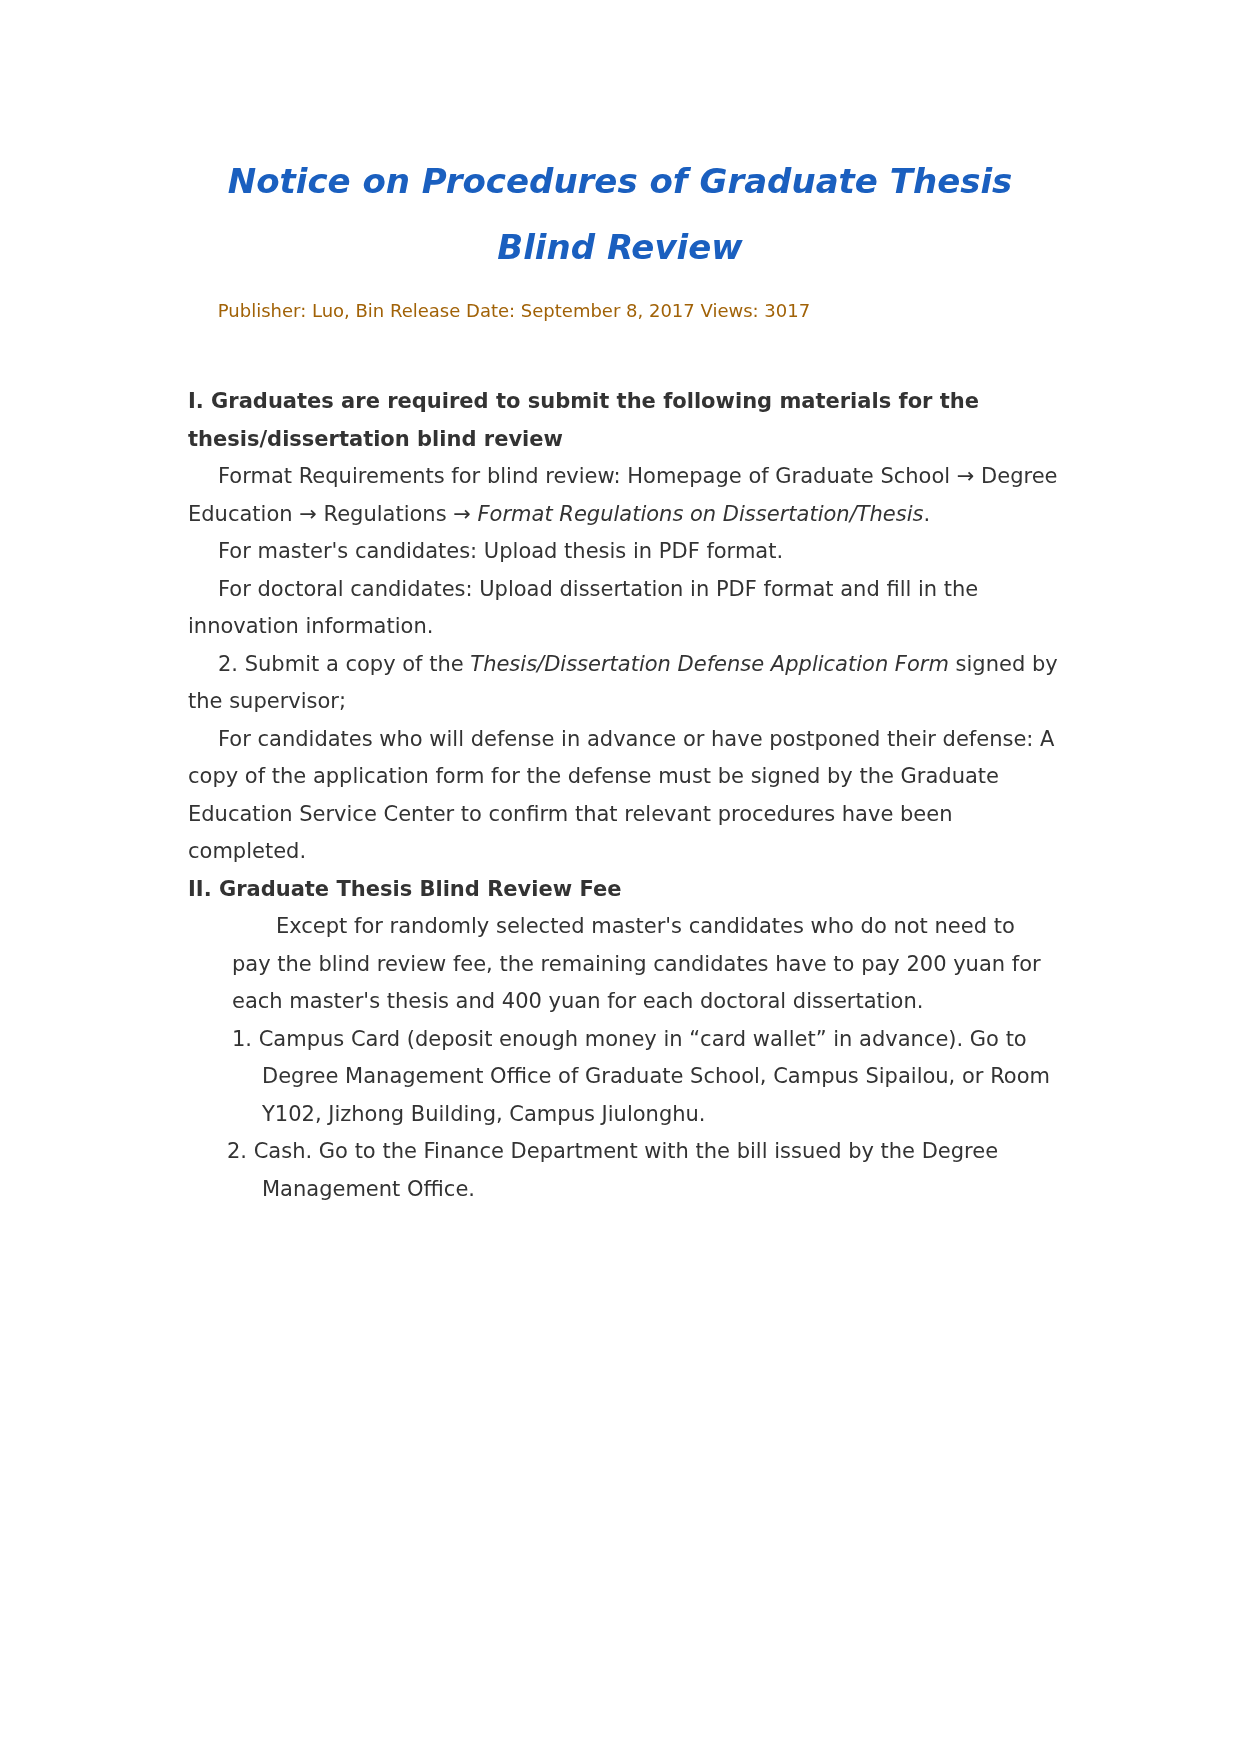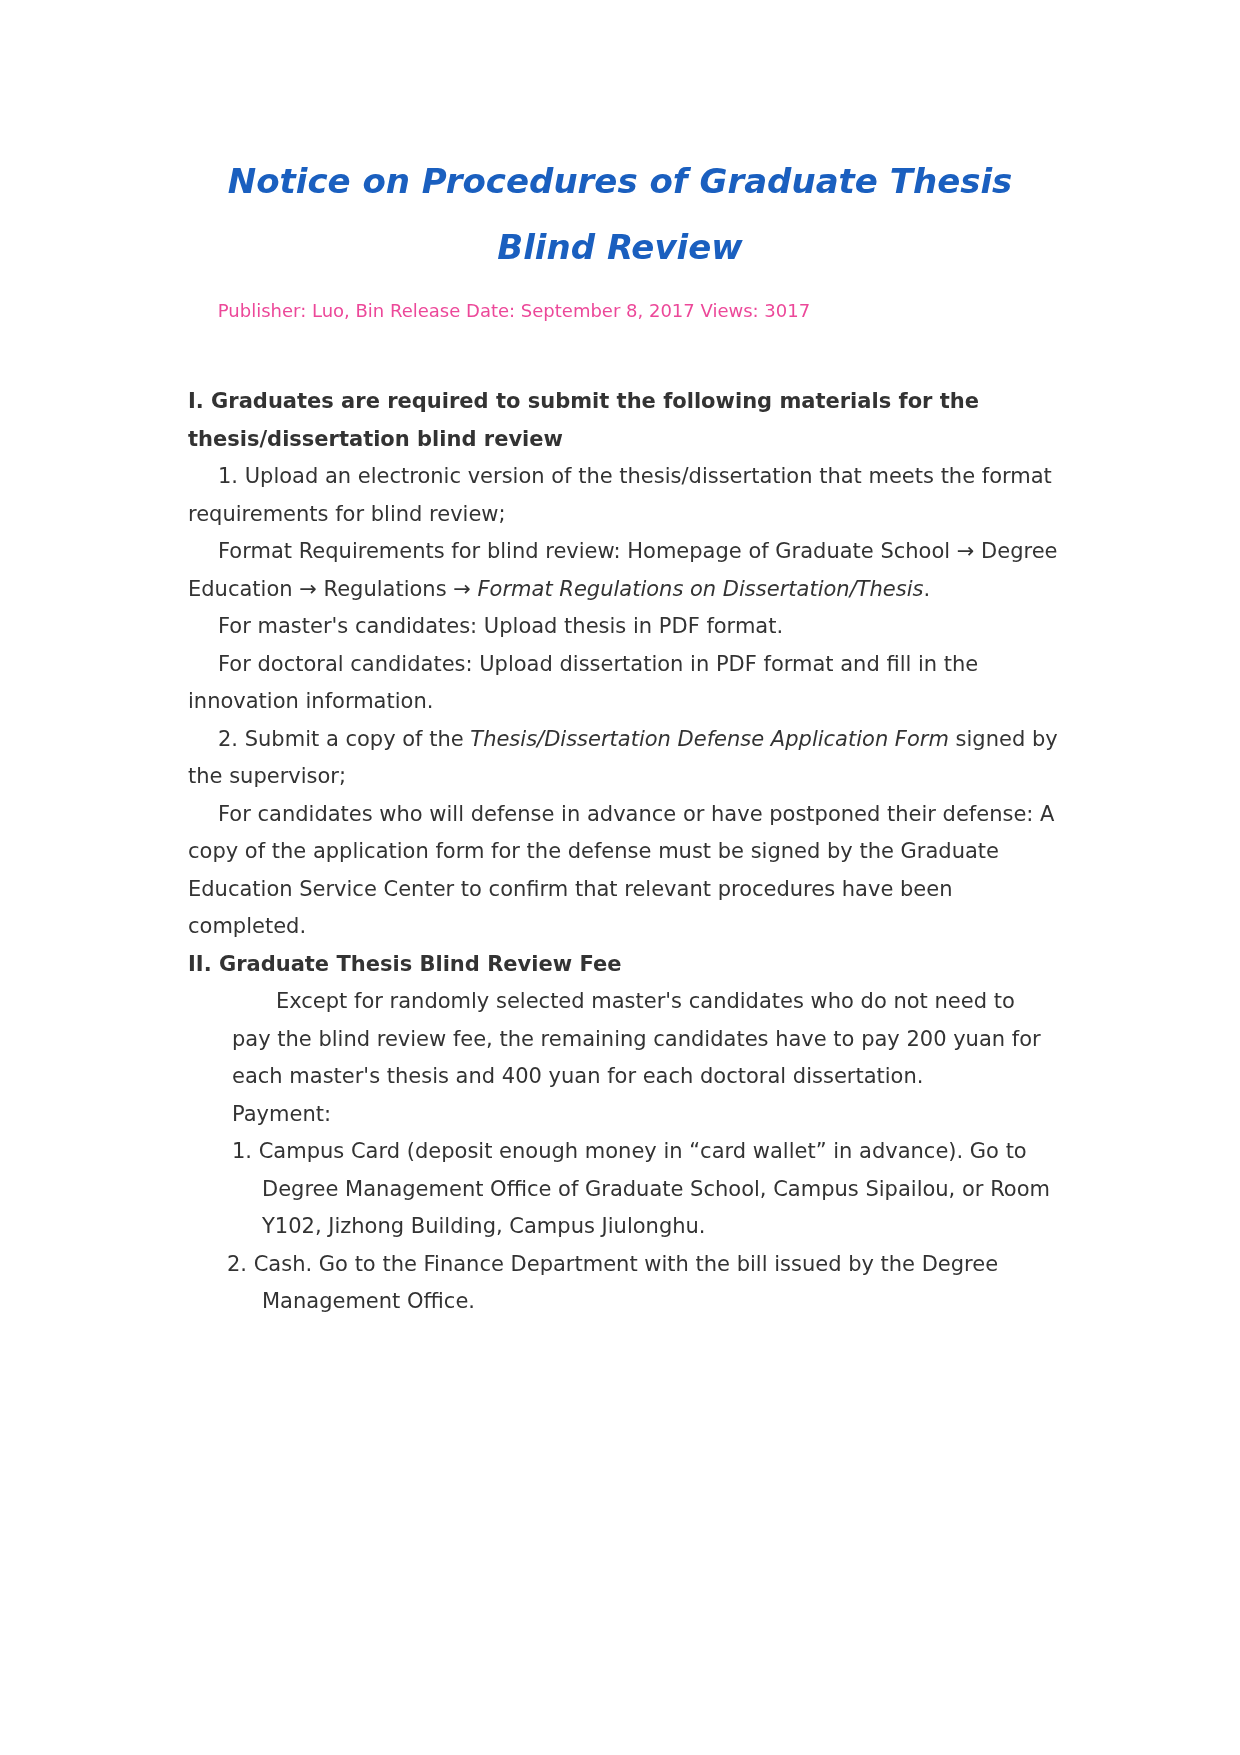--- a/index.html
+++ b/index.html
@@ -1,18 +1,18 @@
 <!DOCTYPE html>
 <html><head>
 <meta charset="utf-8">
 <style>
   html, body { margin: 0; padding: 0; background: #ffffff; }
   body { width: 1240px; height: 1755px; position: relative; overflow: hidden; font-family: "DejaVu Sans", sans-serif; color: #333333; }
   .title { position: absolute; left: 0; width: 1240px; text-align: center; color: #1a5fbf; font-weight: bold; font-style: italic; font-size: 34px; line-height: 66px; top: 148px; }
-  .meta { position: absolute; left: 0; width: 1028px; text-align: center; top: 300px; font-size: 18px; color: #ec4899; }
+  .meta { position: absolute; left: 0; width: 1028px; text-align: center; top: 300px; font-size: 18px; color: #a16207; }
   .content { position: absolute; left: 188px; width: 870px; top: 383px; font-size: 21px; line-height: 37.5px; }
   .h { font-weight: bold; }
   .p { margin: 0; }
   .ind1 { text-indent: 30px; }
   .ind2 { padding-left: 103px; text-indent: -81px; }
   .ind3 { text-indent: 44px; margin-left: 44px; }
   .pay { padding-left: 44px; }
   .li { padding-left: 74px; text-indent: -30px; }
   .li2 { padding-left: 74px; text-indent: -35px; }
   em { font-style: italic; }
@@ -22,26 +22,24 @@
 
 <div class="title">
   <div>Notice on Procedures of Graduate Thesis</div>
   <div>Blind Review</div>
 </div>
 
 <div class="meta">Publisher: Luo, Bin Release Date: September 8, 2017 Views: 3017</div>
 
 <div class="content">
   <p class="p h">I. Graduates are required to submit the following materials for the thesis/dissertation blind review</p>
-  <p class="p ind1">1. Upload an electronic version of the thesis/dissertation that meets the format requirements for blind review;</p>
   <p class="p ind1"><span>Format Requirements for blind review: Homepage of Graduate School → Degree Education → Regulations → </span><em>Format Regulations on Dissertation/Thesis</em><span>.</span></p>
   <p class="p ind1">For master's candidates: Upload thesis in PDF format.</p>
   <p class="p ind1">For doctoral candidates: Upload dissertation in PDF format and fill in the innovation information.</p>
   <p class="p ind1"><span>2. Submit a copy of the </span><em>Thesis/Dissertation Defense Application Form</em><span> signed by the supervisor;</span></p>
   <p class="p ind1">For candidates who will defense in advance or have postponed their defense: A copy of the application form for the defense must be signed by the Graduate Education Service Center to confirm that relevant procedures have been completed.</p>
 
   <p class="p h">II. Graduate Thesis Blind Review Fee</p>
   <p class="p ind3">Except for randomly selected master's candidates who do not need to pay the blind review fee, the remaining candidates have to pay 200 yuan for each master's thesis and 400 yuan for each doctoral dissertation.</p>
-  <p class="p pay">Payment:</p>
   <p class="p li">1. Campus Card (deposit enough money in “card wallet” in advance). Go to Degree Management Office of Graduate School, Campus Sipailou, or Room Y102, Jizhong Building, Campus Jiulonghu.</p>
   <p class="p li2">2. Cash. Go to the Finance Department with the bill issued by the Degree Management Office.</p>
 
 </div>
 
 </body></html>

